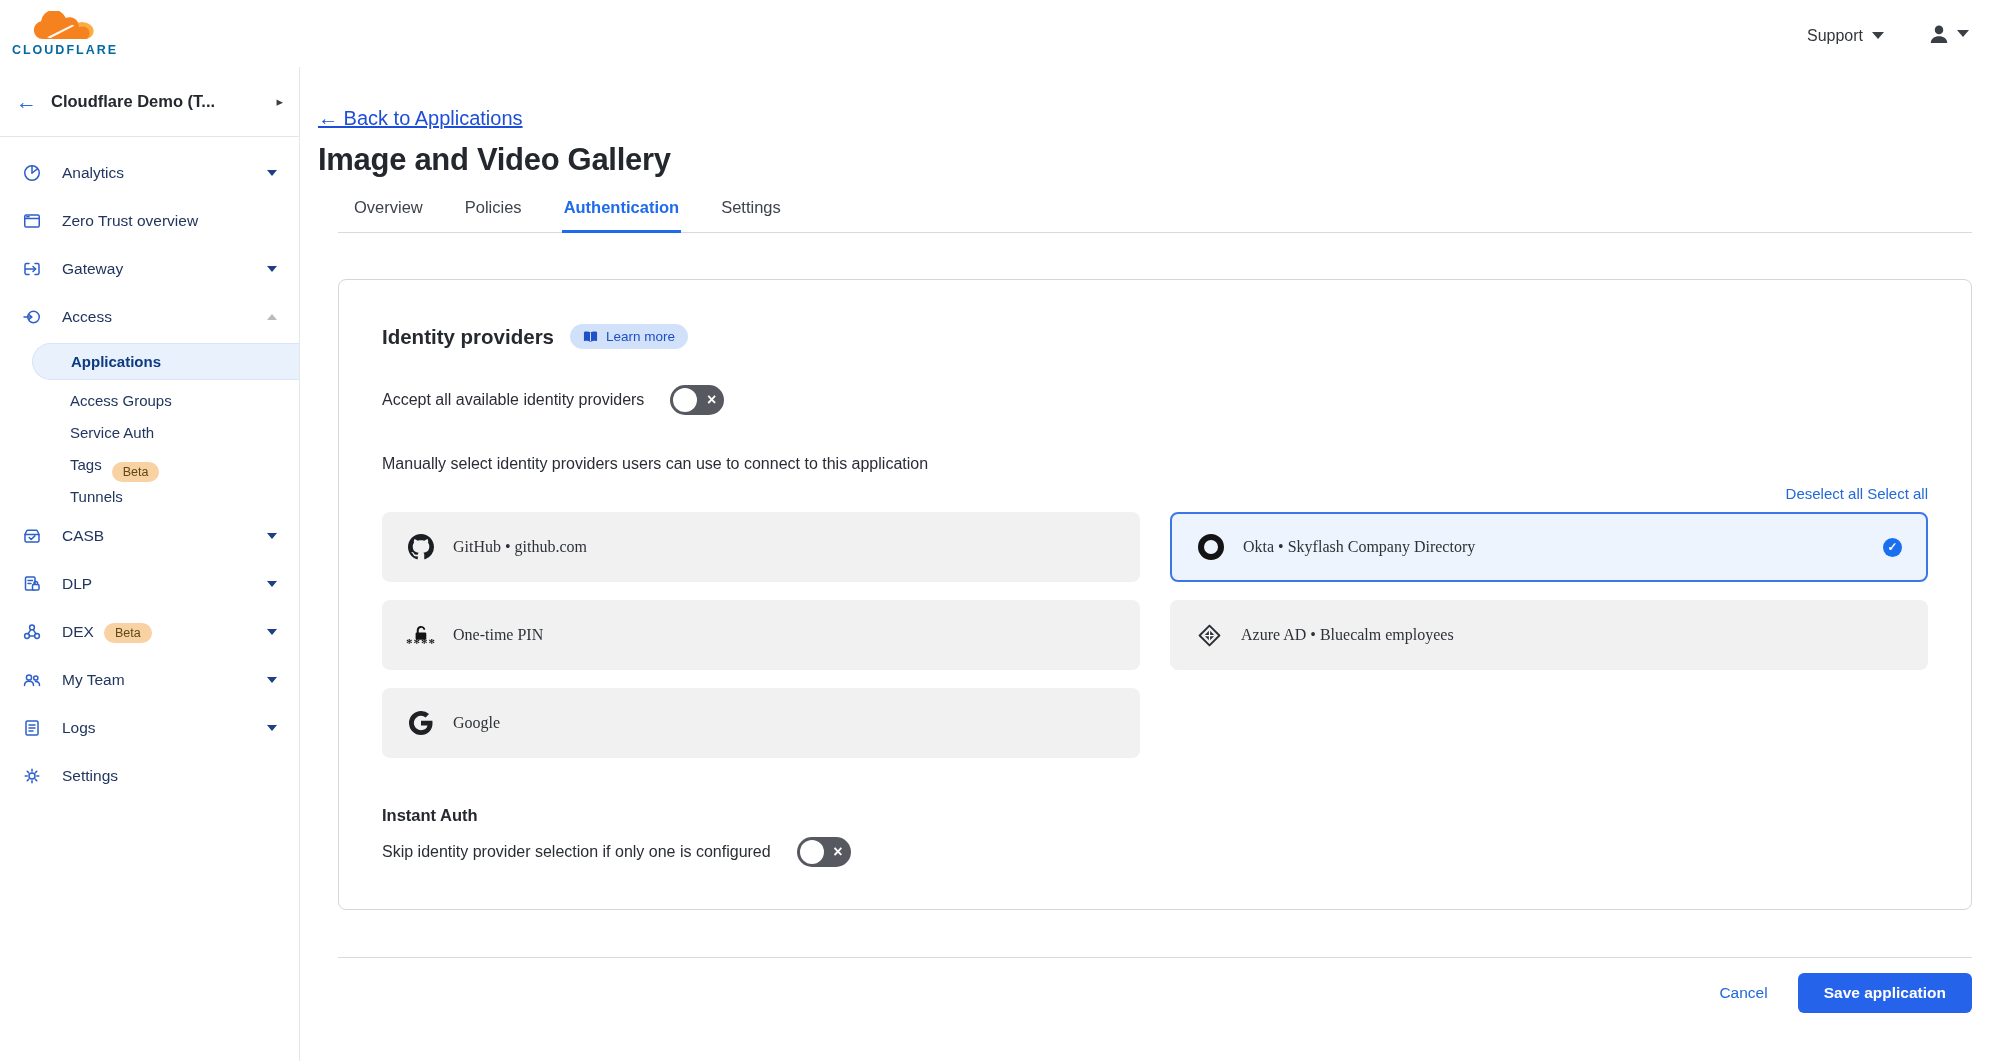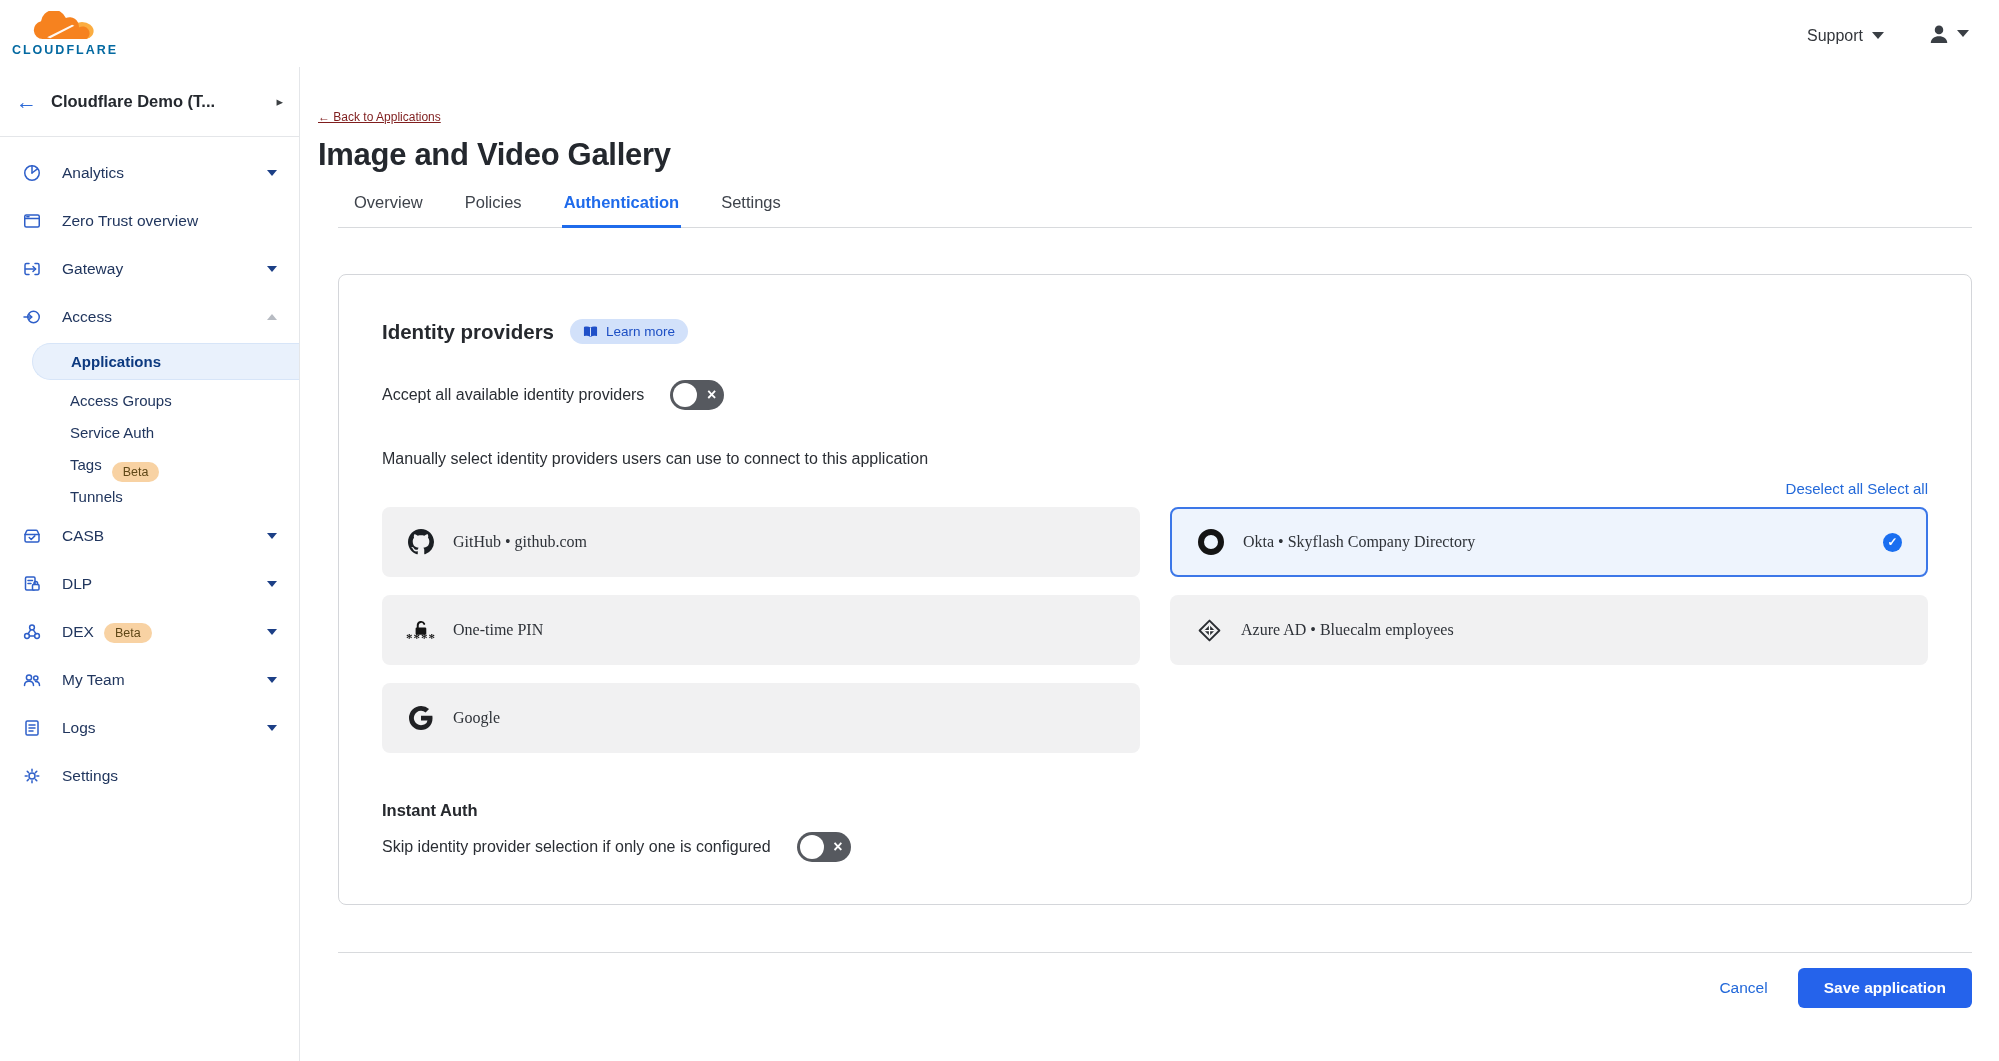--- a/index.html
+++ b/index.html
@@ -42,21 +42,21 @@
   .sub-item { height:32px; display:flex; align-items:center; padding-left:70px;
     font-size:15px; color:#21365e; cursor:pointer; }
   .sub-item.active { height:37px; margin:2px 0 4px 32px; padding-left:38px;
     background:#e9f1fc; border:1px solid #d7e5f8; border-right:none;
     border-radius:20px 0 0 20px; font-weight:700; color:#0d3a80; }
   .beta { background:#f8d2a3; color:#5f4717; font-size:12.5px; padding:3px 11px;
     border-radius:11px; margin-left:10px; font-weight:500;margin-top:16px; }
 
   
   main { flex:1; padding:40px 27px 0 18px; min-width:0; }
-  .back-link { display:inline-block; font-size:12px; color:#7f1d1d; text-decoration:underline; cursor:pointer; }
+  .back-link { display:inline-block; font-size:20px; color:#1d4ed8; text-decoration:underline; cursor:pointer; }
   h1 { margin-top:12px; font-size:31px; font-weight:700; color:#24282e; letter-spacing:-0.3px; }
 
   .tabs { display:flex; gap:38px; margin-left:20px; padding-left:14px; margin-top:20px;
     border-bottom:1px solid #d8dadd; }
   .tab { padding:0 2px 13px; font-size:16.5px; color:#3e434b; font-weight:500; cursor:pointer;
     border-bottom:3px solid transparent; margin-bottom:-1px; }
   .tab.active { color:#1f6beb; font-weight:600; border-bottom-color:#1f6beb; }
 
   .card { margin-left:20px; margin-top:46px; border:1px solid #d4d6da; border-radius:8px;
     background:#fff; padding:44px 43px 42px; }

